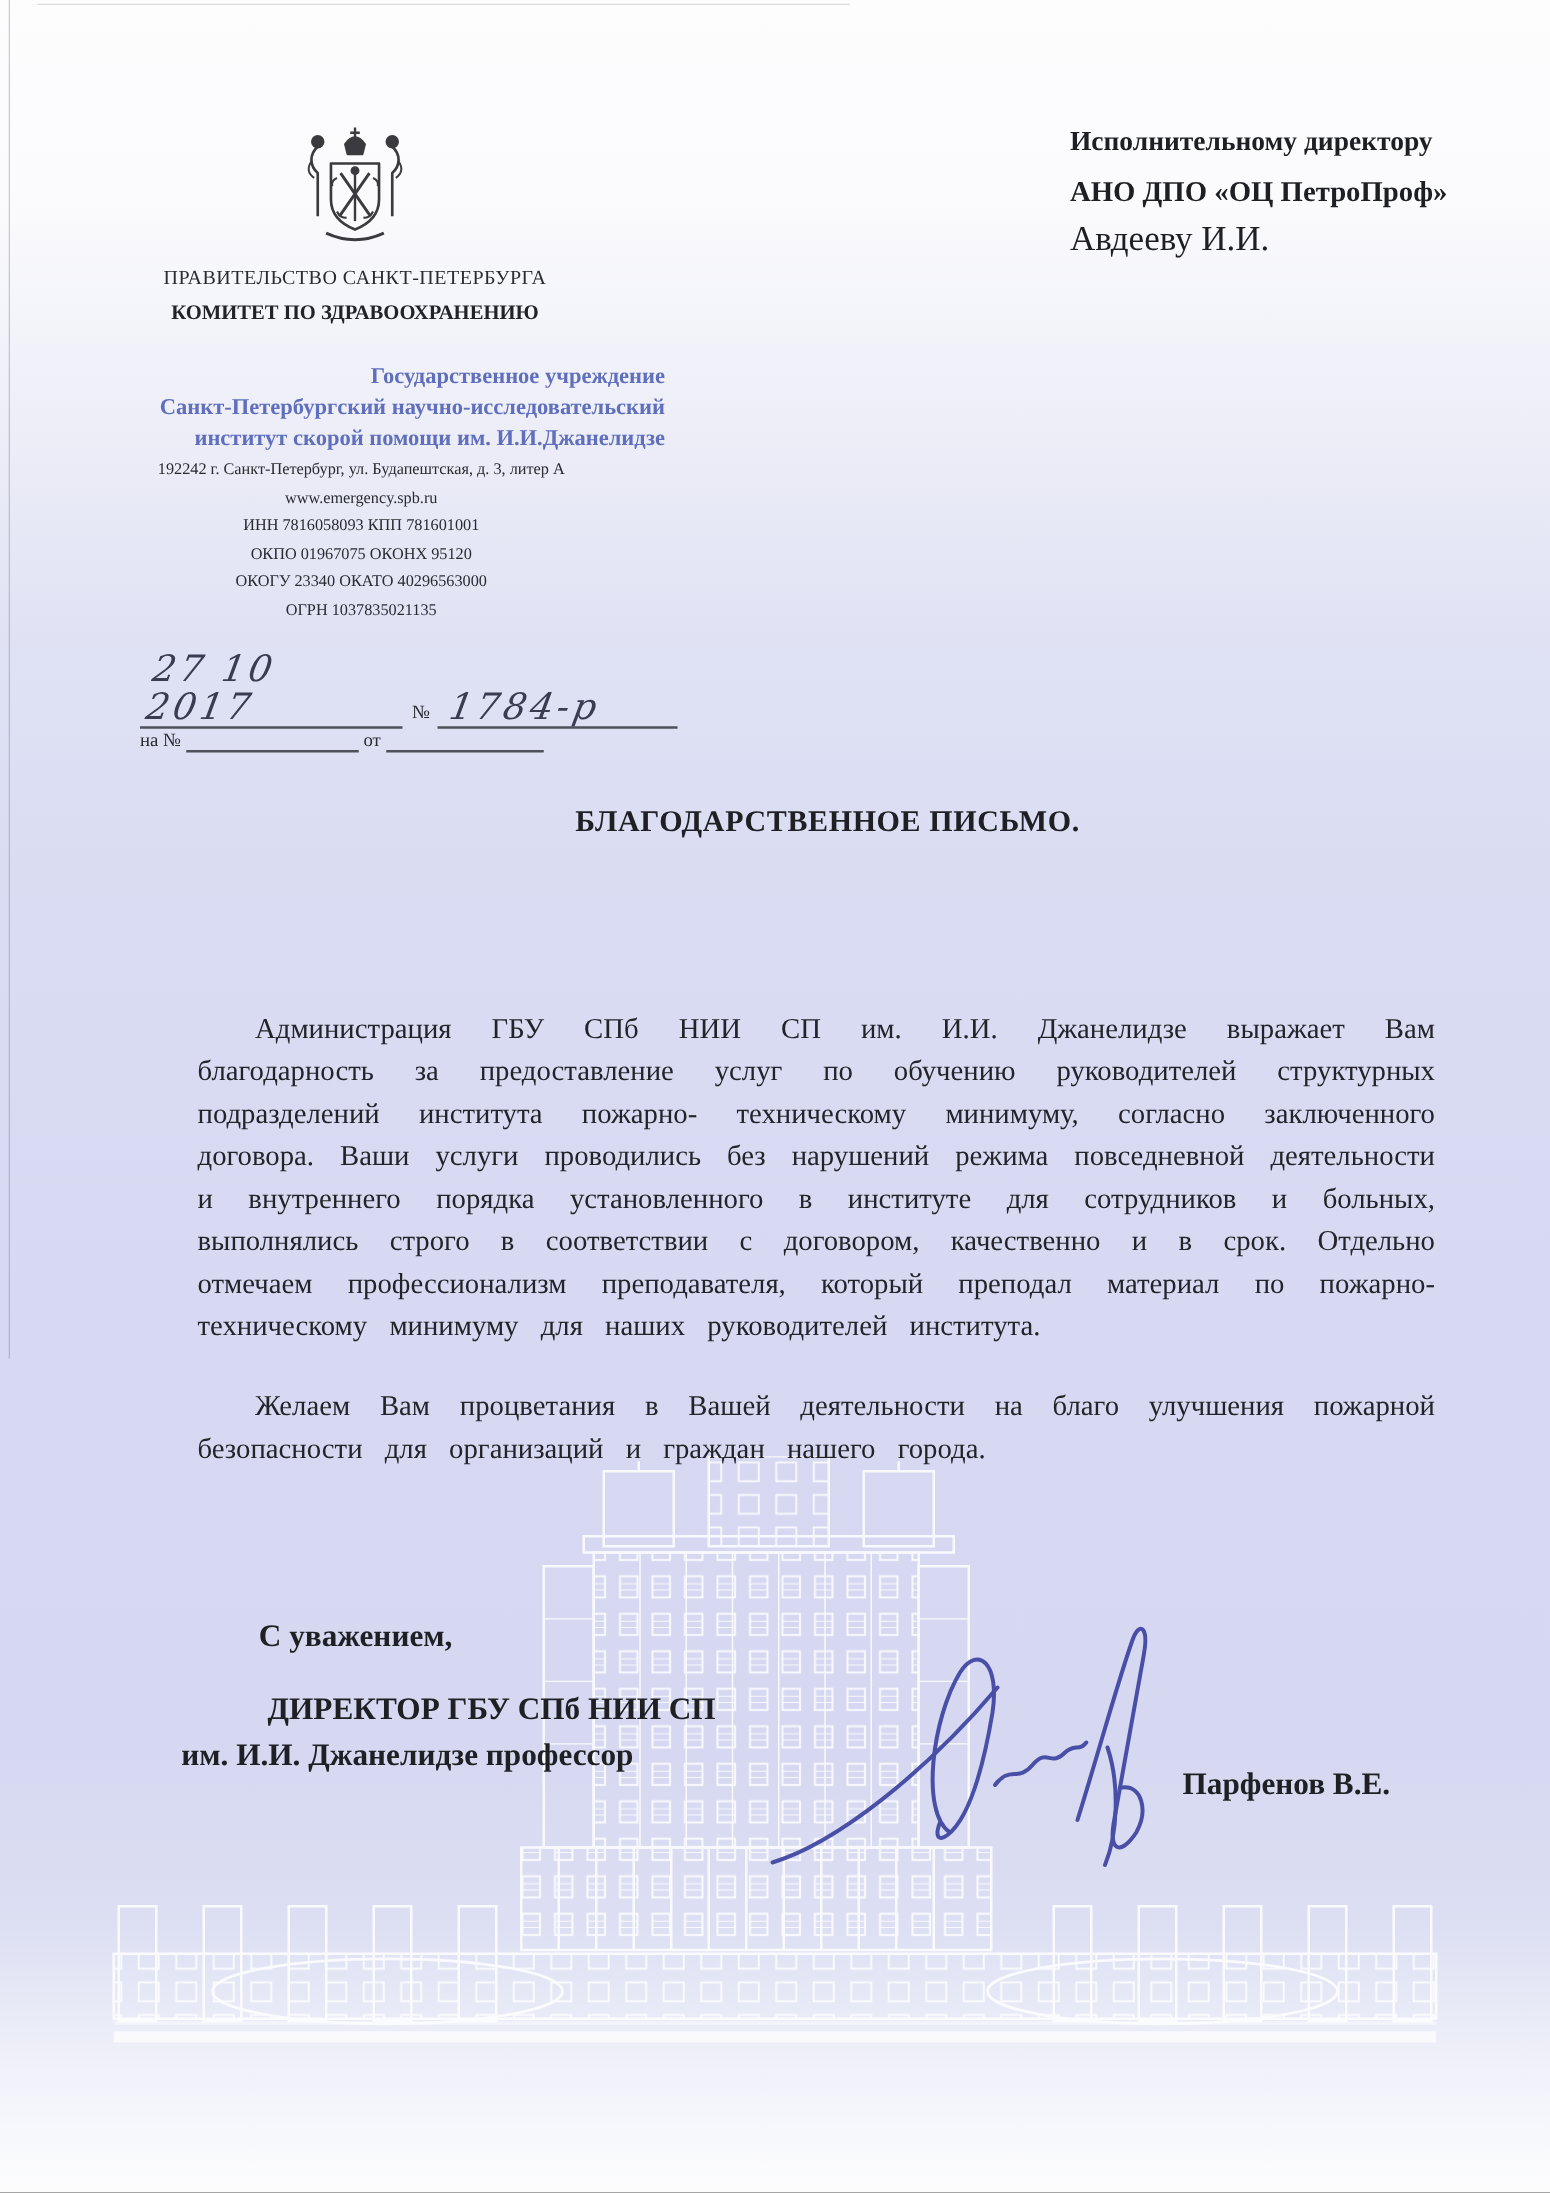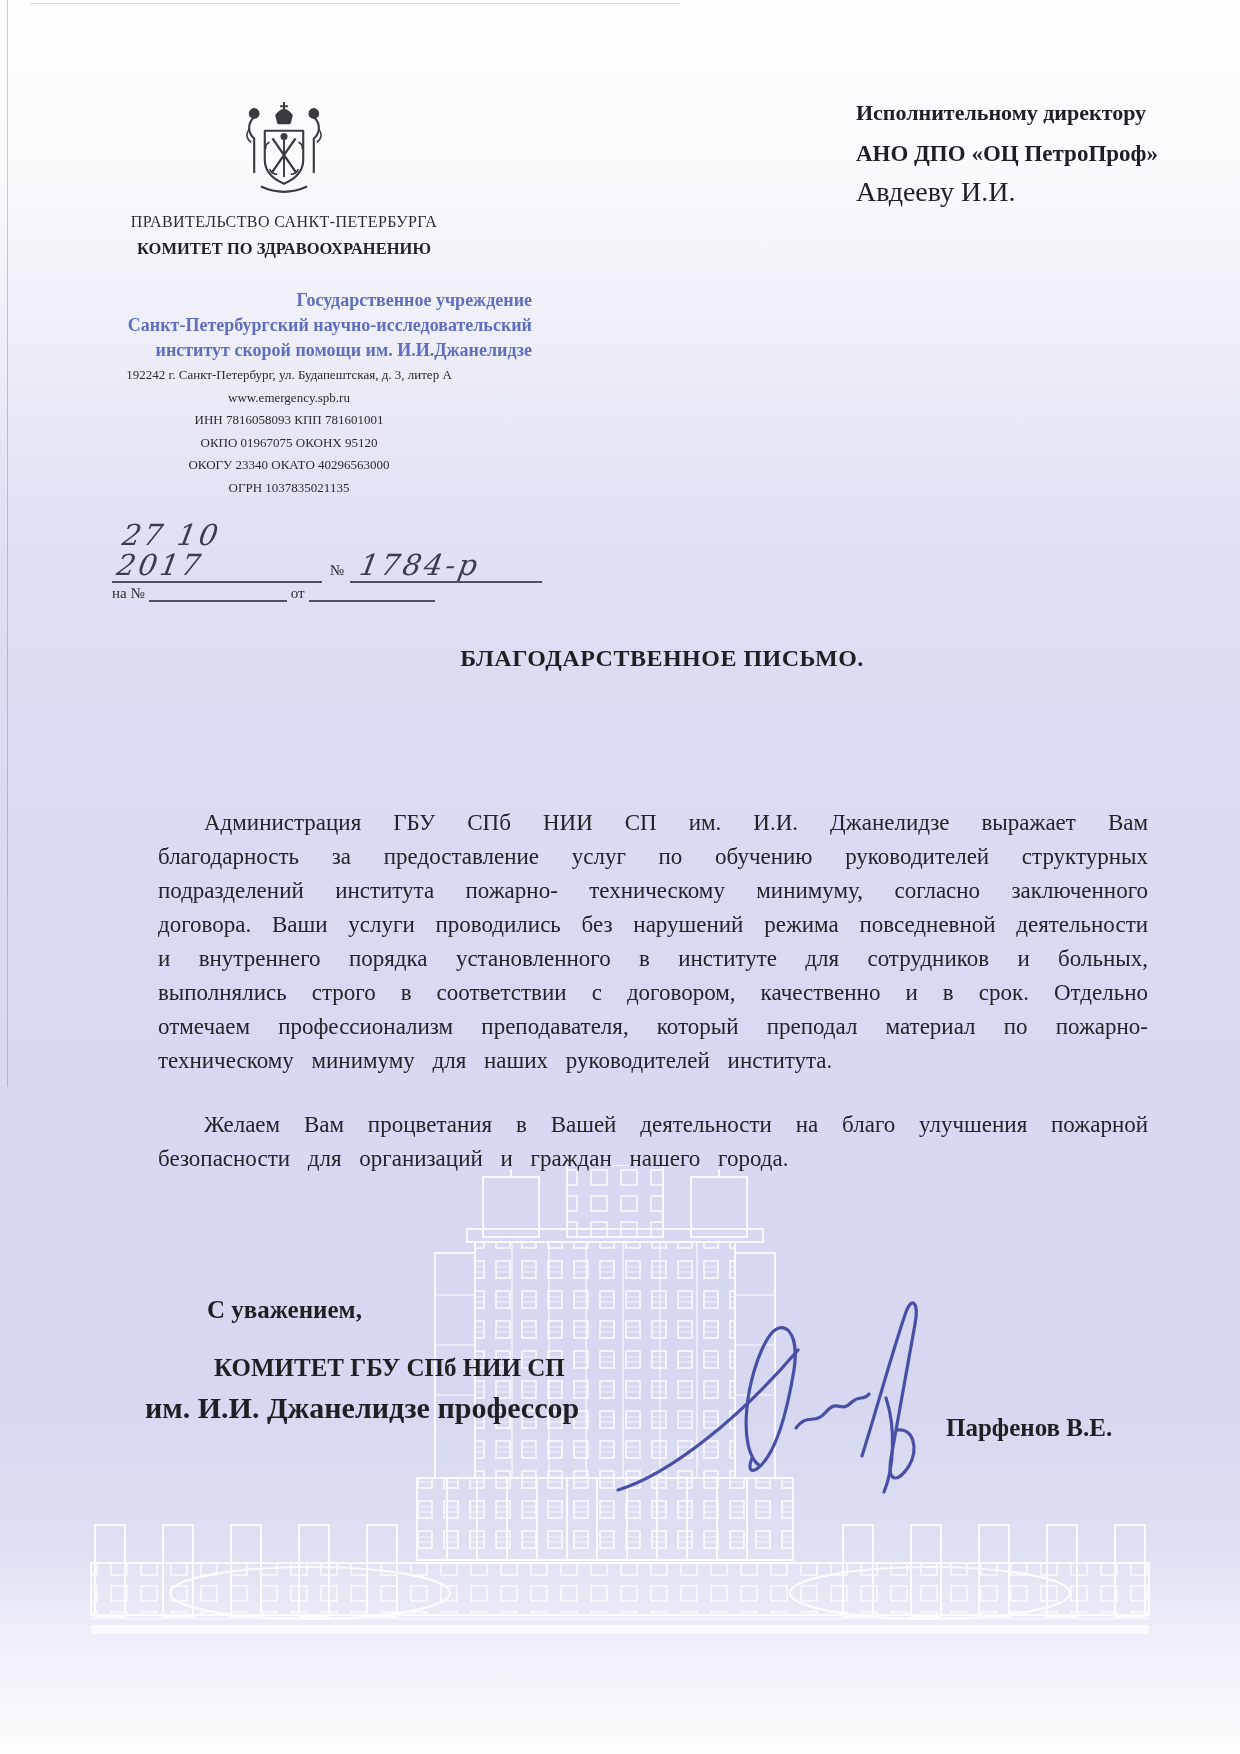--- a/index.html
+++ b/index.html
@@ -55,21 +55,21 @@
 
   
   .body-text{position:absolute;left:158px;top:806px;width:990px;
     font-size:23px;line-height:34px;text-align:justify;word-spacing:12px;color:#232429;z-index:2;}
   .body-text p{margin:0;text-indent:46px;}
   .body-text p + p{margin-top:30px;}
 
   
   .salutation{position:absolute;left:207px;top:1296px;font-size:25px;font-weight:bold;z-index:2;color:#1f2024;}
   .sig-title1{position:absolute;left:214px;top:1354px;font-size:25px;font-weight:bold;z-index:2;color:#1f2024;}
-  .sig-title2{position:absolute;left:145px;top:1391px;font-size:30px;font-weight:bold;z-index:2;color:#1f2024;}
+  .sig-title2{position:absolute;left:145px;top:1391px;font-size:25px;font-weight:bold;z-index:2;color:#1f2024;}
   .sig-name{position:absolute;left:946px;top:1390px;font-size:25px;font-weight:bold;z-index:2;color:#1f2024;margin-top:24px;}
   .sig-ink{position:absolute;left:600px;top:1278px;z-index:3;}
 
   
   .watermark{position:absolute;left:75px;top:1165px;z-index:1;opacity:.85;}
 </style>
 </head>
 <body>
 
 <div class="page">
@@ -183,21 +183,21 @@
   </div>
 
   <div class="title">БЛАГОДАРСТВЕННОЕ ПИСЬМО.</div>
 
   <div class="body-text">
     <p>Администрация  ГБУ СПб НИИ СП им. И.И. Джанелидзе  выражает Вам благодарность за предоставление услуг по обучению руководителей структурных подразделений института пожарно- техническому минимуму, согласно заключенного договора.  Ваши услуги проводились без нарушений режима повседневной деятельности и внутреннего порядка установленного в институте для сотрудников и больных, выполнялись строго в соответствии с договором, качественно и в срок. Отдельно отмечаем профессионализм преподавателя, который преподал материал по пожарно- техническому минимуму для наших руководителей института.</p>
     <p>Желаем Вам процветания  в Вашей деятельности на благо улучшения пожарной безопасности для организаций и граждан нашего города.</p>
   </div>
 
   <div class="salutation">С уважением,</div>
-  <div class="sig-title1">КОМИТЕТ ГБУ СПб  НИИ СП</div>
+  <div class="sig-title1">ДИРЕКТОР ГБУ СПб  НИИ СП</div>
   <div class="sig-title2">им. И.И. Джанелидзе  профессор</div>
   <div class="sig-name">Парфенов В.Е.</div>
 
   <svg class="sig-ink" width="360" height="230" viewBox="0 0 360 230">
     <g stroke="#3d44a0" stroke-width="3.2" fill="none" stroke-linecap="round" opacity=".92">
       <path d="M18,212 C70,196 140,140 198,72"></path>
       <path d="M160,188 C136,172 146,96 168,60 C182,38 200,52 194,92 C187,134 176,176 158,190 C150,196 148,190 152,180"></path>
       <path d="M196,150 C208,134 214,148 226,134 C238,120 240,136 252,124 C259,117 264,123 269,116"></path>
       <path d="M262,178 C280,120 294,68 306,34 C312,18 319,24 315,46 C306,98 296,150 291,180 C287,204 297,206 309,188 C319,170 313,150 298,152"></path>
       <path d="M286,120 C296,150 294,190 284,214"></path>

